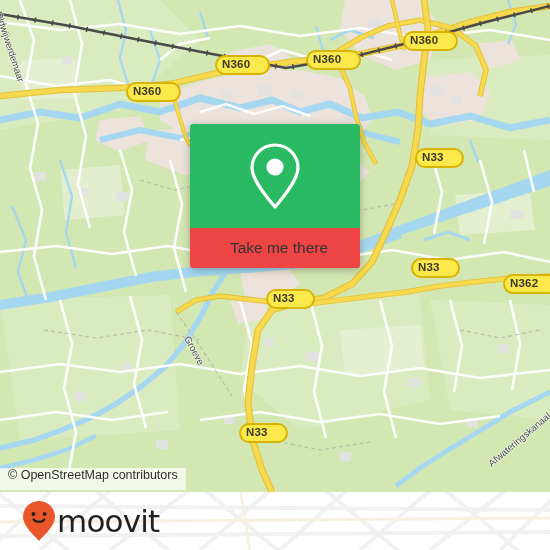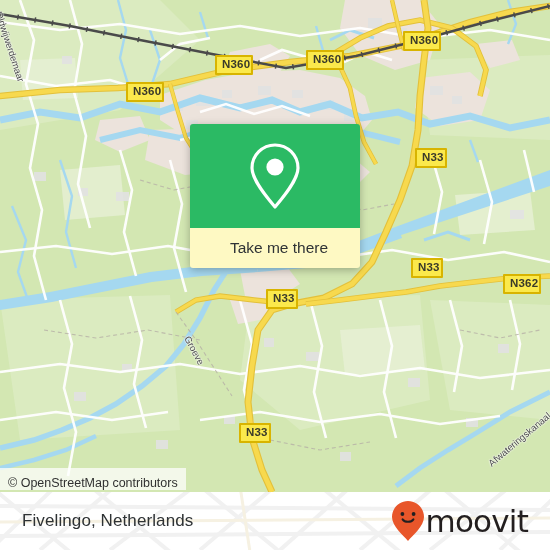--- a/index.html
+++ b/index.html
@@ -26,26 +26,26 @@
     overflow: hidden;
     background: #d3e7b2;
   }
   #map svg { display: block; }
 
   
   .shield {
     position: absolute;
     background: #fbe94c;
     border: 2px solid #d8b400;
-    border-radius: 1px;
+    border-radius: 10px;
     color: #3a3a2a;
     font-size: 11.5px;
     font-weight: bold;
     font-family: "Liberation Sans", sans-serif;
-    padding: 1px 1px 2px 5px;
+    padding: 1px 18px 2px 5px;
     line-height: 13px;
     letter-spacing: 0.2px;
     white-space: nowrap;
     box-sizing: border-box;
   }
 
   
   .maplabel {
     position: absolute;
     font-size: 9.5px;
@@ -67,21 +67,21 @@
   #callout-green {
     height: 104px;
     background: #2bba64;
     border-radius: 3px 3px 0 0;
     display: flex;
     align-items: center;
     justify-content: center;
   }
   #callout-button {
     height: 40px;
-    background: #fef9c3;
+    background: #ef4444;
     border-radius: 0 0 3px 3px;
     display: flex;
     align-items: center;
     justify-content: center;
     color: #2f3336;
     font-size: 15.5px;
     cursor: pointer;
     padding-left: 8px;
   }
   #callout-tail {
@@ -96,21 +96,21 @@
   }
 
   
   #attribution {
     position: absolute;
     left: 0;
     top: 468px;
     height: 22px;
     padding: 0 8px 0 8px;
     display: flex;
-    align-items: flex-end;
+    align-items: flex-start;
     background: rgba(255,255,255,0.72);
     font-size: 12.5px;
     color: #303030;
     z-index: 6;
   }
 
   
   #footer {
     position: absolute;
     left: 0; top: 492px;
@@ -380,21 +380,20 @@
         <path d="M440,-6 L520,60"></path>
         <path d="M0,14 L550,18"></path>
         <path d="M0,44 L550,40"></path>
       </g>
       <g stroke="#f6f1e2" stroke-width="3" fill="none">
         <path d="M0,30 L550,26"></path>
         <path d="M240,-6 L250,60"></path>
       </g>
     </svg>
     <div id="footer-inner">
-      <div id="place-title">Fivelingo, Netherlands</div>
       <div id="moovit-logo">
         <svg width="34" height="42" viewBox="0 0 34 42">
           <path d="M17 1 C8.2 1 1 8.2 1 17 C1 26 12 35 17 41 C22 35 33 26 33 17 C33 8.2 25.8 1 17 1 Z" fill="#e8562a"></path>
           <circle cx="11.4" cy="14" r="1.9" fill="#231f20"></circle>
           <circle cx="22.6" cy="14" r="1.9" fill="#231f20"></circle>
           <path d="M11.6 19.4 C13.6 22.6 20.4 22.6 22.4 19.4" fill="none" stroke="#231f20" stroke-width="2" stroke-linecap="round"></path>
         </svg>
         <span id="moovit-wordmark">moovit</span>
       </div>
     </div>

